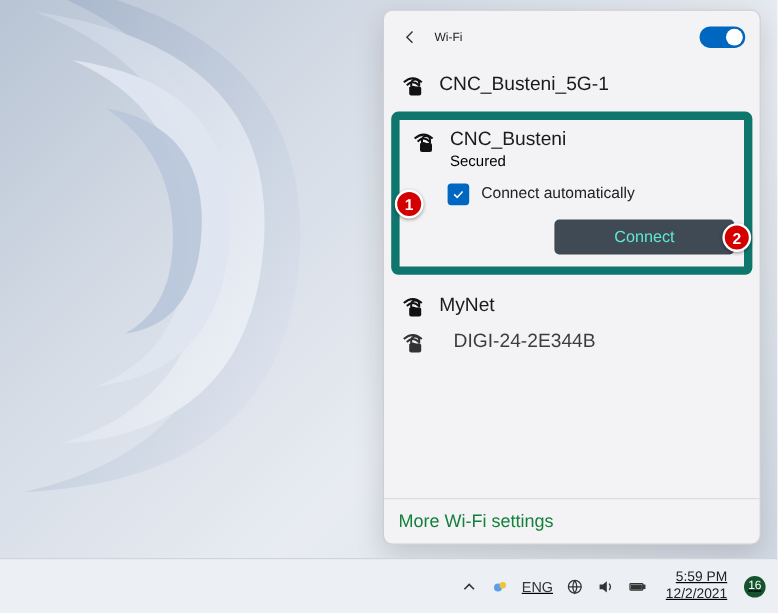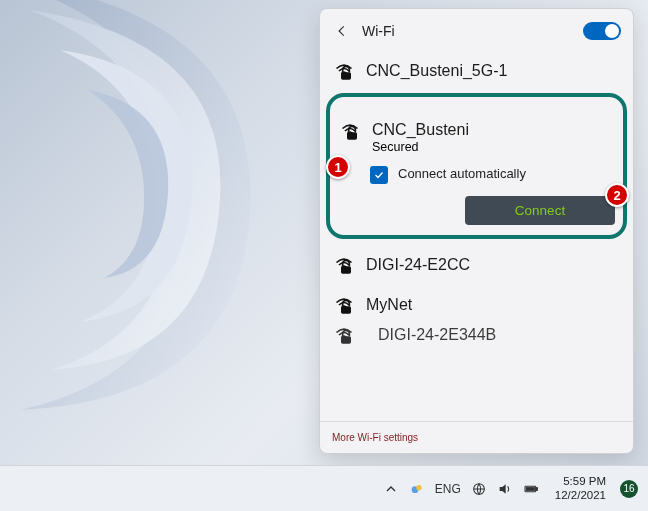--- a/index.html
+++ b/index.html
@@ -16,72 +16,72 @@
     position: absolute; top: 8px; left: 319px; width: 315px; height: 446px;
     background: #f3f3f5; border: 1px solid #cfcfd3; border-radius: 8px;
     box-shadow: 0 8px 24px rgba(0,0,0,.15);
     display: flex; flex-direction: column; overflow: hidden;
   }
   .panel-header {
     display: flex; align-items: center; padding: 10px 12px 6px 10px; gap: 8px;
   }
   .back-btn { width: 24px; height: 24px; display: flex; align-items: center; justify-content: center; border-radius: 4px; }
   .back-btn svg { width: 14px; height: 14px; stroke: #333; }
-  .header-title { font-size: 14px; color: #222; flex: 1; }
+  .header-title { font-size: 10px; color: #222; flex: 1; }
   .toggle {
     width: 38px; height: 18px; background: #0067c0; border-radius: 10px; position: relative;
   }
   .toggle::after {
     content: ""; position: absolute; right: 2px; top: 2px; width: 14px; height: 14px;
     background: #fff; border-radius: 50%;
   }
   .net-list { flex: 1; overflow: hidden; padding: 2px 4px 0 4px; position: relative; }
   .net-item {
     display: flex; align-items: center; gap: 12px; padding: 10px 10px; border-radius: 4px;
   }
   .wifi-ic { width: 20px; height: 20px; flex-shrink: 0; position: relative; }
   .wifi-ic svg { width: 20px; height: 20px; }
   .lock-badge {
     position: absolute; right: -2px; bottom: -2px; width: 10px; height: 10px;
   }
   .net-label { font-size: 16px; color: #1b1b1b; }
   .net-sub { font-size: 12.5px; color: #000000; margin-top: 1px; }
 
   .selected-block {
-    margin: 2px 2px 6px 2px; border: 4px solid #0f766e; border-radius: 18px; padding: 20px 6px 8px 6px;
+    margin: 2px 2px 6px 2px; border: 7px solid #0f766e; border-radius: 6px; padding: 4px 6px 8px 6px;
     position: relative; background: rgba(255,255,255,0);
   }
   .sel-head { display: flex; gap: 12px; align-items: flex-start; padding: 4px 4px 6px 4px; }
   .auto-row { display: flex; align-items: flex-start; gap: 10px; padding: 6px 4px 2px 34px; }
   .chk {
     width: 18px; height: 18px; border-radius: 3px; background: #0067c0; display: flex; align-items: center; justify-content: center;
   }
   .chk svg { width: 12px; height: 12px; stroke: #fff; stroke-width: 2.5; fill: none; }
   .auto-label { font-size: 13px; color: #222; }
   .connect-row { display: flex; justify-content: flex-end; padding: 10px 2px 2px 2px; }
   .connect-btn {
-    background: #3f4a55; color: #84cc16; font-size: 13.5px; border: none; border-radius: 4px;
+    background: #3f4a55; color: #5eead4; font-size: 13.5px; border: none; border-radius: 4px;
     padding: 7px 0; width: 150px; text-align: center;
   }
   .callout {
     position: absolute; width: 24px; height: 24px; border-radius: 50%; background: #d40000; border: 2px solid #fff;
     color: #fff; font-weight: 600; font-size: 13px; display: flex; align-items: center; justify-content: center;
     box-shadow: 0 1px 3px rgba(0,0,0,.4);
   }
   .c1 { left: -4px; top: 58px; }
   .c2 { right: -6px; top: 86px; }
 
   .more-row {
-    border-top: 1px solid #dcdcdf; padding: 10px 12px; font-size: 10px; color: #7f1d1d;
+    border-top: 1px solid #dcdcdf; padding: 10px 12px; font-size: 15px; color: #15803d;
   }
 
   .taskbar {
     position: absolute; left: 0; bottom: 0; width: 648px; height: 46px;
     background: #eceff4; border-top: 1px solid #d0d4db;
-    display: flex; align-items: center; justify-content: flex-end; padding: 0 10px 0 0; gap: 4px;
+    display: flex; align-items: center; justify-content: flex-end; padding: 0 10px 0 0; gap: 4px; text-decoration: underline;
   }
   .tray { display: flex; align-items: center; gap: 10px; color: #333; }
   .tray svg { width: 16px; height: 16px; }
   .lang { font-size: 12px; }
   .clock { text-align: right; font-size: 11.5px; line-height: 1.15; color: #222; margin-left: 6px; }
   .notif-badge {
     width: 18px; height: 18px; border-radius: 50%; background: #14532d; color: #fff;
     font-size: 10px; display: flex; align-items: center; justify-content: center; margin-left: 4px;
   }
   .chev { width:12px; height:12px; }
@@ -167,49 +167,34 @@
           </span>
           <span class="auto-label">Connect automatically</span>
         </div>
         <div class="connect-row">
           <button class="connect-btn">Connect</button>
         </div>
         <div class="callout c1">1</div>
         <div class="callout c2">2</div>
       </div>
 
+
       <div class="net-item">
         <span class="wifi-ic">
           <svg viewBox="0 0 24 24" fill="none" stroke="#111" stroke-width="2">
             <path d="M3 9 Q12 1 21 9"></path>
               <path d="M6 12 Q12 6 18 12"></path>
               <path d="M9 15 Q12 12 15 15"></path>
               <circle cx="12" cy="18" r="1.4" fill="#111"></circle>
           </svg>
           <svg class="lock-badge" viewBox="0 0 24 24">
               <rect x="6" y="11" width="12" height="9" rx="2" fill="#111"></rect>
               <path d="M8 11 V8 a4 4 0 0 1 8 0 V11" fill="none" stroke="#111" stroke-width="2"></path>
             </svg>
         </span>
-        <span class="net-label">DIGI-24-E2CC</span>
-      </div>
-
-      <div class="net-item">
-        <span class="wifi-ic">
-          <svg viewBox="0 0 24 24" fill="none" stroke="#111" stroke-width="2">
-            <path d="M3 9 Q12 1 21 9"></path>
-              <path d="M6 12 Q12 6 18 12"></path>
-              <path d="M9 15 Q12 12 15 15"></path>
-              <circle cx="12" cy="18" r="1.4" fill="#111"></circle>
-          </svg>
-          <svg class="lock-badge" viewBox="0 0 24 24">
-              <rect x="6" y="11" width="12" height="9" rx="2" fill="#111"></rect>
-              <path d="M8 11 V8 a4 4 0 0 1 8 0 V11" fill="none" stroke="#111" stroke-width="2"></path>
-            </svg>
-        </span>
         <span class="net-label">MyNet</span>
       </div>
 
       <div class="net-item cutoff">
         <span class="wifi-ic">
           <svg viewBox="0 0 24 24" fill="none" stroke="#111" stroke-width="2">
             <path d="M3 9 Q12 1 21 9"></path>
               <path d="M6 12 Q12 6 18 12"></path>
               <path d="M9 15 Q12 12 15 15"></path>
               <circle cx="12" cy="18" r="1.4" fill="#111"></circle>

